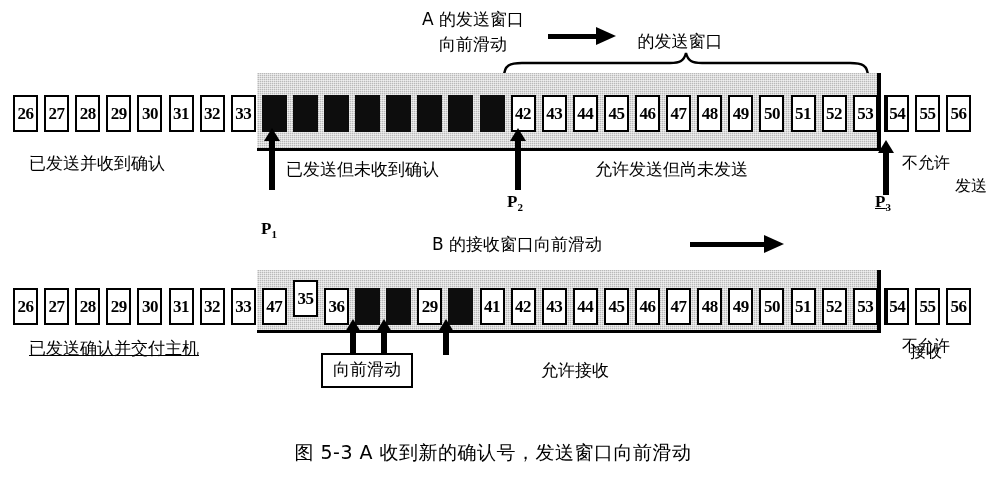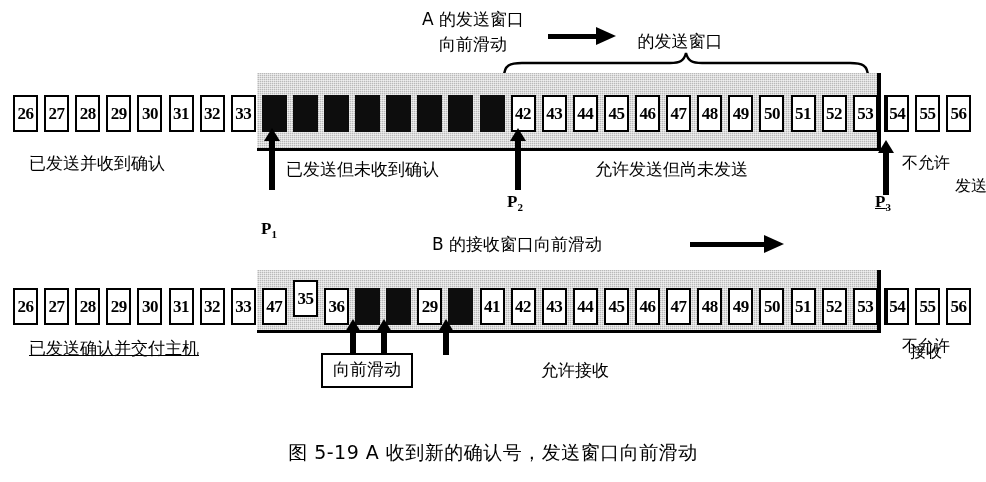--- a/index.html
+++ b/index.html
@@ -235,15 +235,15 @@
     </div>
 
     <div class="callout" style="left:321px;top:128px;">向前滑动</div>
 
     <div class="abs cn" style="left:29px;top:112px;text-decoration:underline;">已发送确认并交付主机</div>
     <div class="abs cn" style="left:541px;top:134px;">允许接收</div>
     <div class="abs cn small" style="left:902px;top:110px;">不允许</div>
     <div class="abs cn small" style="left:910px;top:116px;">接收</div>
   </div>
 
-  <div class="abs caption" style="left:0;top:440px;width:986px;text-align:center;">图 5-19   A 收到新的确认号，发送窗口向前滑动</div>
+  <div class="abs caption" style="left:0;top:440px;width:986px;text-align:center;">图 5-3   A 收到新的确认号，发送窗口向前滑动</div>
 
 </div>
 
 </body></html>

